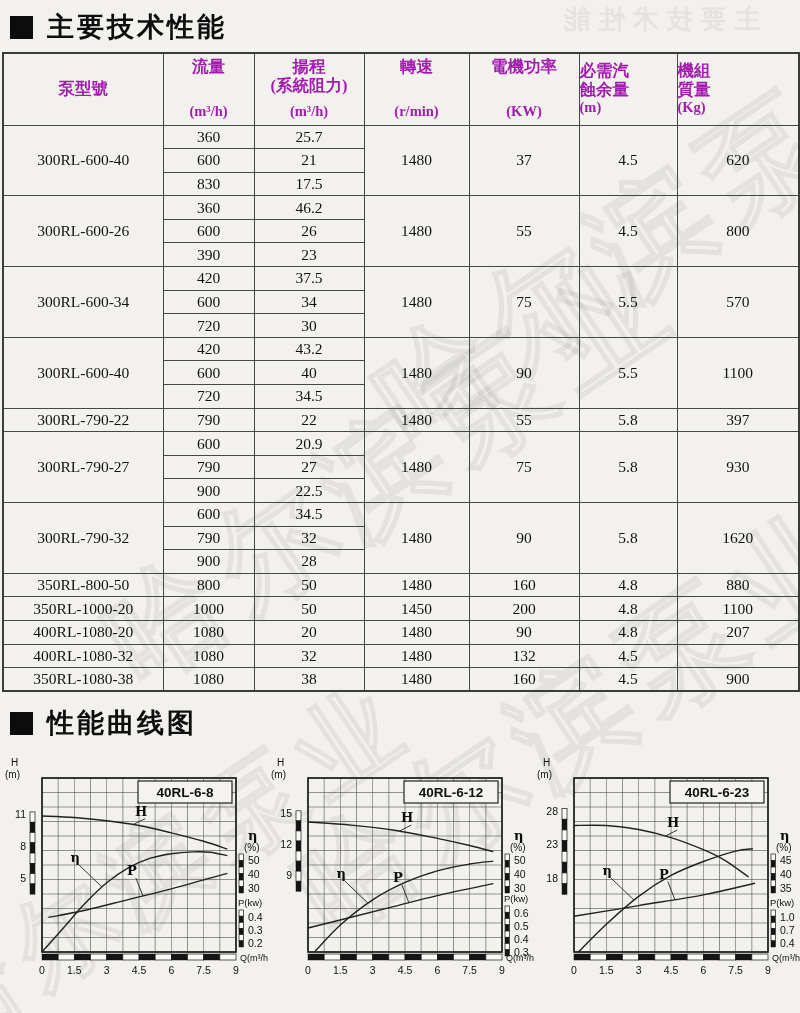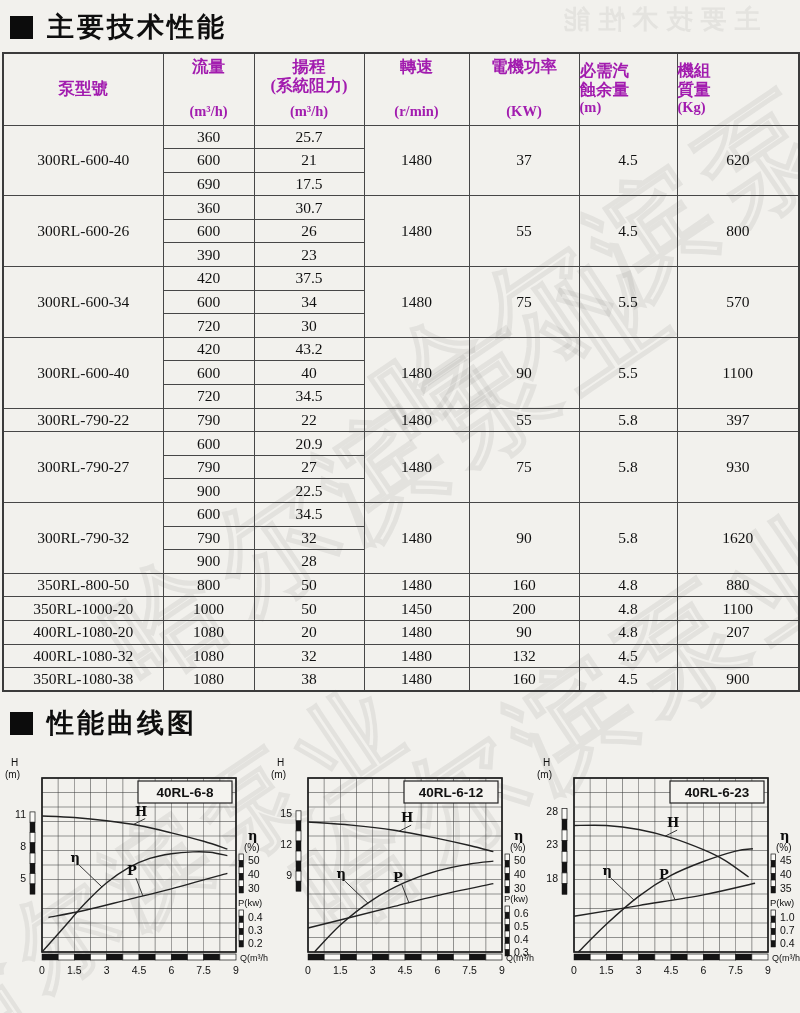--- a/index.html
+++ b/index.html
@@ -162,27 +162,27 @@
           <td rowspan="3">1480</td>
           <td rowspan="3">37</td>
           <td rowspan="3">4.5</td>
           <td rowspan="3">620</td>
         </tr>
         <tr>
           <td>600</td>
           <td>21</td>
         </tr>
         <tr>
-          <td>690</td>
+          <td>830</td>
           <td>17.5</td>
         </tr>
         <tr>
           <td rowspan="3">300RL-600-26</td>
           <td>360</td>
-          <td>30.7</td>
+          <td>46.2</td>
           <td rowspan="3">1480</td>
           <td rowspan="3">55</td>
           <td rowspan="3">4.5</td>
           <td rowspan="3">800</td>
         </tr>
         <tr>
           <td>600</td>
           <td>26</td>
         </tr>
         <tr>

